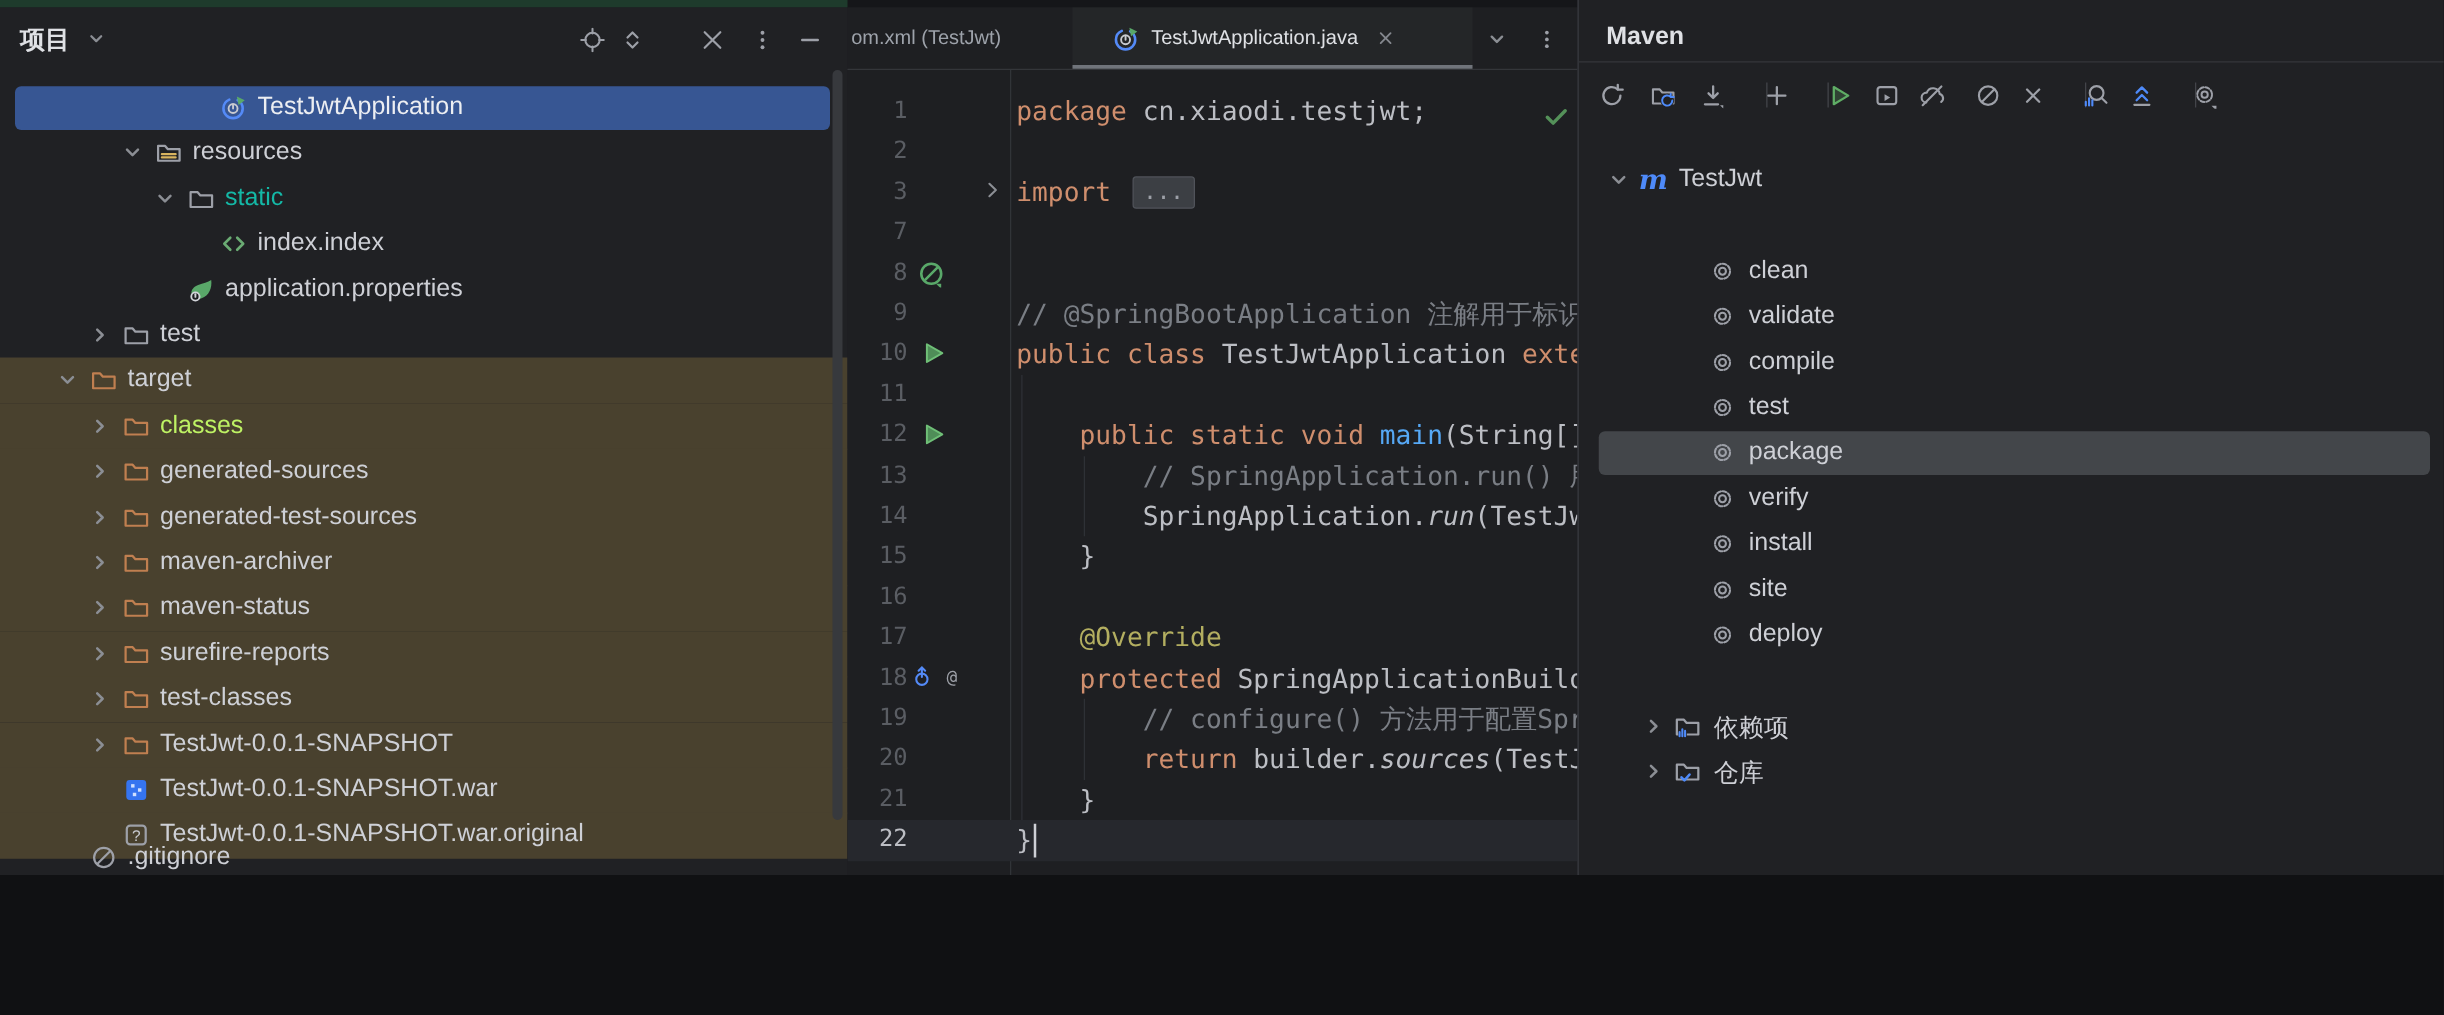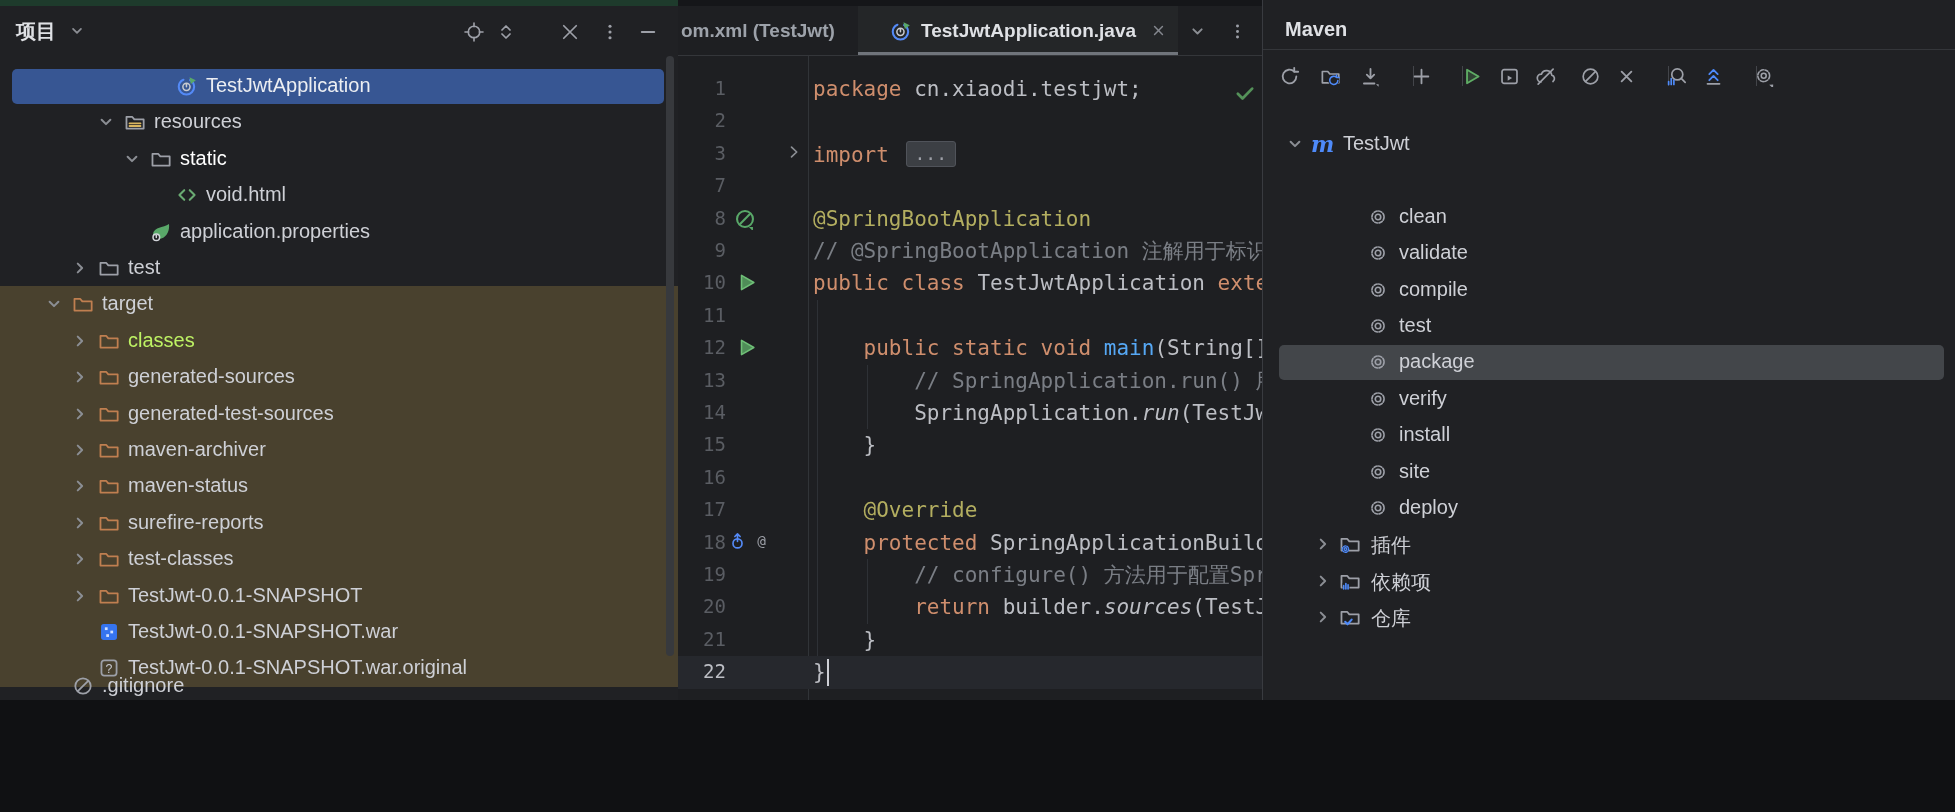--- a/index.html
+++ b/index.html
@@ -19,21 +19,21 @@
   .prow{position:absolute;left:0;right:0;height:37px;font-size:20px;}
   .prow .chev{position:absolute;top:8px;}
   .prow .ticon{position:absolute;top:7px;}
   .prow .lbl{position:absolute;top:6px;white-space:nowrap;}
   .prow.excluded{background:#49412e;}
   .psel-bg{position:absolute;left:12px;top:1px;width:652px;height:35px;background:#375693;border-radius:5px;}
 
   
   .editor{position:absolute;left:678px;top:6px;width:584px;height:806px;background:#1e1f22;}
   .tabbar{position:absolute;left:0;top:0;width:100%;height:49px;border-bottom:1px solid #34363a;}
-  .tab{position:absolute;top:0;height:49px;display:flex;align-items:center;font-size:19px;color:#9da2aa;font-weight:bold;}
+  .tab{position:absolute;top:0;height:49px;display:flex;align-items:center;font-size:16px;color:#9da2aa;}
   .tab.active{color:#dfe1e5;background:#242628;}
   .tab.active::after{content:"";position:absolute;left:0;right:0;bottom:0;height:3px;background:#70747b;}
   .tab .ticn{margin-right:9px;display:flex;}
   .tab .tclose{margin-left:14px;display:flex;opacity:.8;}
   .tabctl{position:absolute;top:12px;width:26px;height:26px;display:flex;align-items:center;justify-content:center;}
   .codearea{position:absolute;left:0;top:50px;width:584px;height:756px;overflow:hidden;}
   .gutter-div{position:absolute;left:130px;top:0;bottom:0;width:1px;background:#313438;}
   .cl{position:absolute;left:0;right:0;height:33px;}
   .cl.current{background:#26282d;}
   .cl .num{position:absolute;left:0;top:4px;width:48px;text-align:right;
@@ -130,27 +130,27 @@
             </svg></span>
           <span class="lbl" style="left:154px;color:#ced0d6">resources</span>
         </div>
         <div class="prow" style="top: 78.8px;">
           <span class="chev" style="left:122px"><svg width="20" height="20" viewBox="0 0 16 16" fill="none" stroke-linecap="round" stroke-linejoin="round">
               <path d="M4.5 6.2L8 9.7l3.5-3.5" stroke="#8b8e94" stroke-width="1.6"></path>
             </svg></span>
           <span class="ticon" style="left:150px"><svg width="22" height="22" viewBox="0 0 16 16" fill="none" stroke-linecap="round" stroke-linejoin="round">
               <path d="M1.8 12.8v-8.6h4.1l1.6 1.9h6.8v6.7z" stroke="#9da0a8" stroke-width="1.3"></path>
             </svg></span>
-          <span class="lbl" style="left:180px;color:#ffffff">static</span>
+          <span class="lbl" style="left:180px;color:#14b8a6">static</span>
         </div>
         <div class="prow" style="top: 115.2px;">
           <span class="ticon" style="left:176px"><svg width="22" height="22" viewBox="0 0 16 16" fill="none" stroke-linecap="round" stroke-linejoin="round">
               <path d="M6 4.5L2.5 8 6 11.5M10 4.5L13.5 8 10 11.5" stroke="#6aab73" stroke-width="1.5"></path>
             </svg></span>
-          <span class="lbl" style="left:206px;color:#ced0d6">void.html</span>
+          <span class="lbl" style="left:206px;color:#ced0d6">index.index</span>
         </div>
         <div class="prow" style="top: 151.6px;">
           <span class="ticon" style="left:150px"><svg width="22" height="22" viewBox="0 0 16 16" fill="none" stroke-linecap="round" stroke-linejoin="round">
               <path d="M13.8 2.2c.6 4.4-1.2 9.2-5.6 10.6-2.7.9-5.3-.4-5.8-2.5-.5-2.3 1.2-4.2 3.8-5.2 2.9-1.1 5.6-1.4 7.6-2.9z" fill="#59a869"></path>
               <circle cx="4.6" cy="11.8" r="2.4" stroke="#d3d5da" stroke-width="1.1" fill="#1e1f22"></circle>
               <path d="M4.6 10.4v1.6" stroke="#d3d5da" stroke-width="1.1"></path>
             </svg></span>
           <span class="lbl" style="left:180px;color:#ced0d6">application.properties</span>
         </div>
         <div class="prow" style="top: 188px;">
@@ -348,21 +348,20 @@
           <span class="num">7</span>
           <span class="code"></span>
         </div>
         <div class="cl" style="top: 146.6px;">
           <span class="num">8</span>
           <span class="gico" style="left:56px"><svg width="22" height="22" viewBox="0 0 16 16" fill="none" stroke-linecap="round" stroke-linejoin="round">
               <circle cx="8" cy="8" r="5.8" stroke="#59a869" stroke-width="1.5"></circle>
               <path d="M4.6 11.4l6.8-6.8" stroke="#59a869" stroke-width="1.5"></path>
               <path d="M10.8 13.8l3-.01-.01 3z" fill="#59a869" stroke="none"></path>
             </svg></span>
-          <span class="code"><span class="a">@SpringBootApplication</span></span>
         </div>
         <div class="cl" style="top: 179px;">
           <span class="num">9</span>
           <span class="code"><span class="c">// @SpringBootApplication 注解用于标识这是</span></span>
         </div>
         <div class="cl" style="top: 211.4px;">
           <span class="num">10</span>
           <span class="gico" style="left:58px"><svg width="21" height="21" viewBox="0 0 16 16" fill="none" stroke-linecap="round" stroke-linejoin="round">
               <path d="M4.2 2.6v10.8L13.6 8z" fill="#4f8d58" stroke="#6fbf77" stroke-width="1.2"></path>
             </svg></span>
@@ -579,32 +578,20 @@
             </svg></span>
           <span class="lbl" style="left:136px">site</span>
         </div>
         <div class="mrow" style="top: 490px;">
           <span class="ticon" style="left:104px"><svg width="22" height="22" viewBox="0 0 16 16" fill="none" stroke-linecap="round" stroke-linejoin="round">
               <circle cx="8" cy="8" r="2" stroke="#9da0a8" stroke-width="1.2"></circle>
               <circle cx="8" cy="8" r="4.4" stroke="#9da0a8" stroke-width="1.2" stroke-dasharray="2.3 1.15"></circle>
             </svg></span>
           <span class="lbl" style="left:136px">deploy</span>
         </div>
-        <div class="mrow" style="top: 526.4px;">
-          <span class="chev" style="left:50px"><svg width="20" height="20" viewBox="0 0 16 16" fill="none" stroke-linecap="round" stroke-linejoin="round">
-              <path d="M6.2 4.5L9.7 8l-3.5 3.5" stroke="#8b8e94" stroke-width="1.6"></path>
-            </svg></span>
-          <span class="ticon" style="left:76px"><svg width="22" height="22" viewBox="0 0 16 16" fill="none" stroke-linecap="round" stroke-linejoin="round">
-              <path d="M1.8 12.8v-8.6h4.1l1.6 1.9h6.8v6.7z" stroke="#9da0a8" stroke-width="1.3"></path>
-              <circle cx="4.7" cy="11.7" r="2.7" fill="#202124" stroke="none"></circle>
-              <circle cx="4.7" cy="11.7" r="1" stroke="#4e8af9" stroke-width="1"></circle>
-              <circle cx="4.7" cy="11.7" r="2.3" stroke="#4e8af9" stroke-width="1" stroke-dasharray="1.4 .9"></circle>
-            </svg></span>
-          <span class="lbl" style="left:108px">插件</span>
-        </div>
         <div class="mrow" style="top: 599.2px;">
           <span class="chev" style="left:50px"><svg width="20" height="20" viewBox="0 0 16 16" fill="none" stroke-linecap="round" stroke-linejoin="round">
               <path d="M6.2 4.5L9.7 8l-3.5 3.5" stroke="#8b8e94" stroke-width="1.6"></path>
             </svg></span>
           <span class="ticon" style="left:76px"><svg width="22" height="22" viewBox="0 0 16 16" fill="none" stroke-linecap="round" stroke-linejoin="round">
               <path d="M1.8 12.8v-8.6h4.1l1.6 1.9h6.8v6.7z" stroke="#9da0a8" stroke-width="1.3"></path>
               <path d="M4.5 11.5l1.7 1.8 3-3.4" stroke="#4e8af9" stroke-width="1.5" fill="none"></path>
             </svg></span>
           <span class="lbl" style="left:108px">仓库</span>
         </div>

